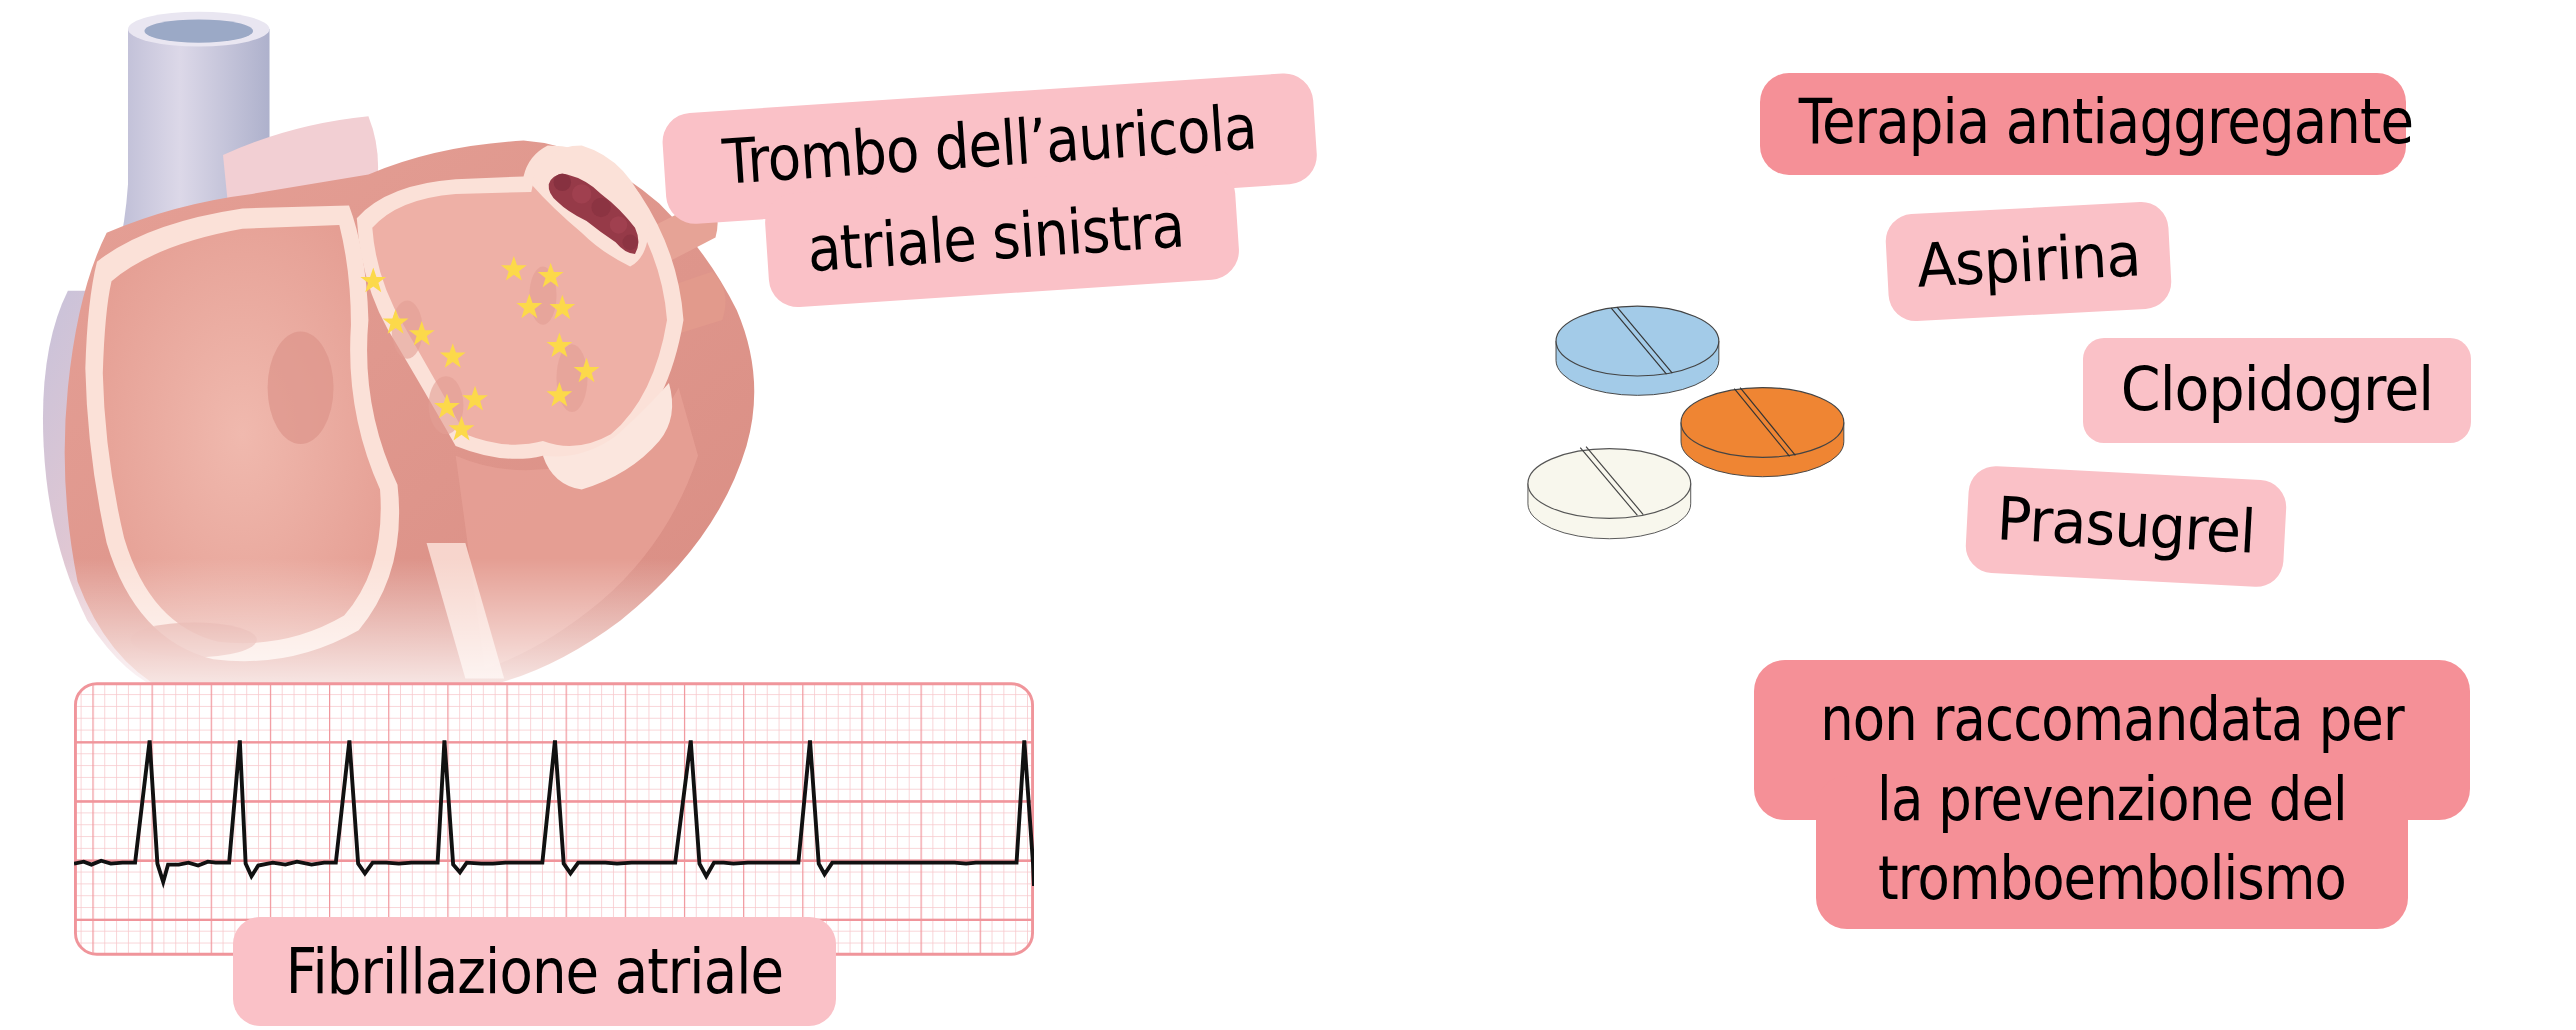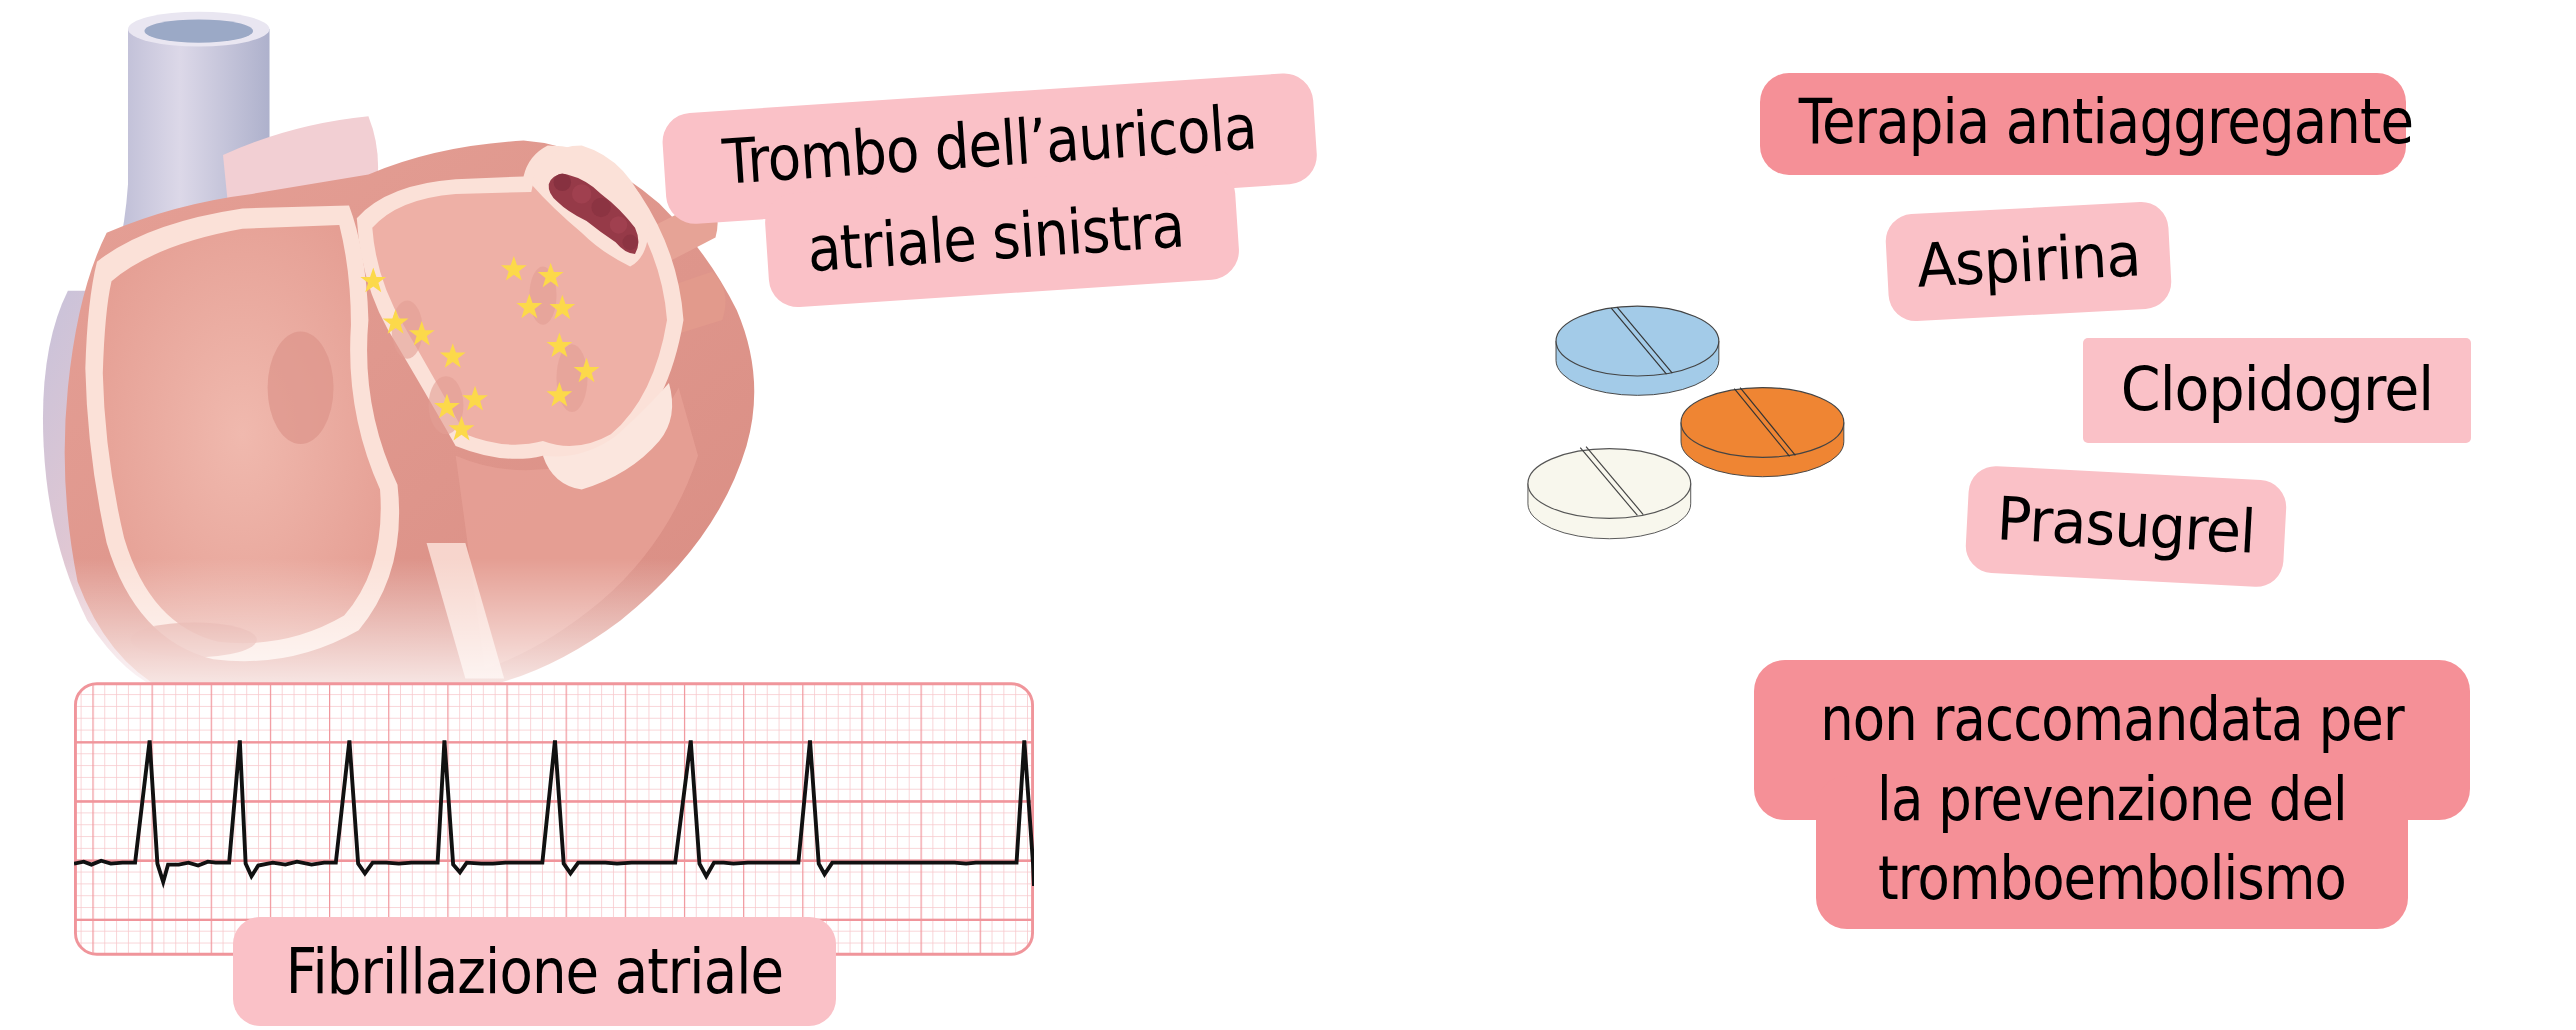--- a/index.html
+++ b/index.html
@@ -21,21 +21,21 @@
 
   .fibr { left:233px; top:917px; width:603px; height:109px; border-radius:27px; }
   .fibr .lbl-text { font-size:62px; line-height:109px; }
 
   .terapia { left:1760px; top:73px; width:646px; height:102px; border-radius:29px; }
   .terapia .lbl-text { font-size:62px; line-height:97px; }
 
   .aspirina { left:1887px; top:208px; width:283px; height:107px; border-radius:27px; transform:rotate(-3deg); }
   .aspirina .lbl-text { font-size:60px; line-height:105px; transform:scaleX(0.95); }
 
-  .clopi { left:2083px; top:338px; width:388px; height:105px; border-radius:5px; }
+  .clopi { left:2083px; top:338px; width:388px; height:105px; border-radius:21px; }
   .clopi .lbl-text { font-size:60px; line-height:103px; transform:scaleX(0.95); }
 
   .prasu { left:1967px; top:473px; width:318px; height:107px; border-radius:27px; transform:rotate(3deg); }
   .prasu .lbl-text { font-size:60px; line-height:105px; transform:scaleX(0.95); }
 
   .warn { left:1754px; top:660px; width:716px; height:270px;text-decoration:underline; }
   .warn .w1 { position:absolute; left:0; top:0; width:716px; height:160px; border-radius:31px; }
   .warn .w2 { position:absolute; left:62px; top:116px; width:592px; height:153px; border-radius:31px; }
   .warn .t { position:absolute; left:0; width:100%; font-size:60px; line-height:1; text-align:center; }
 </style>

